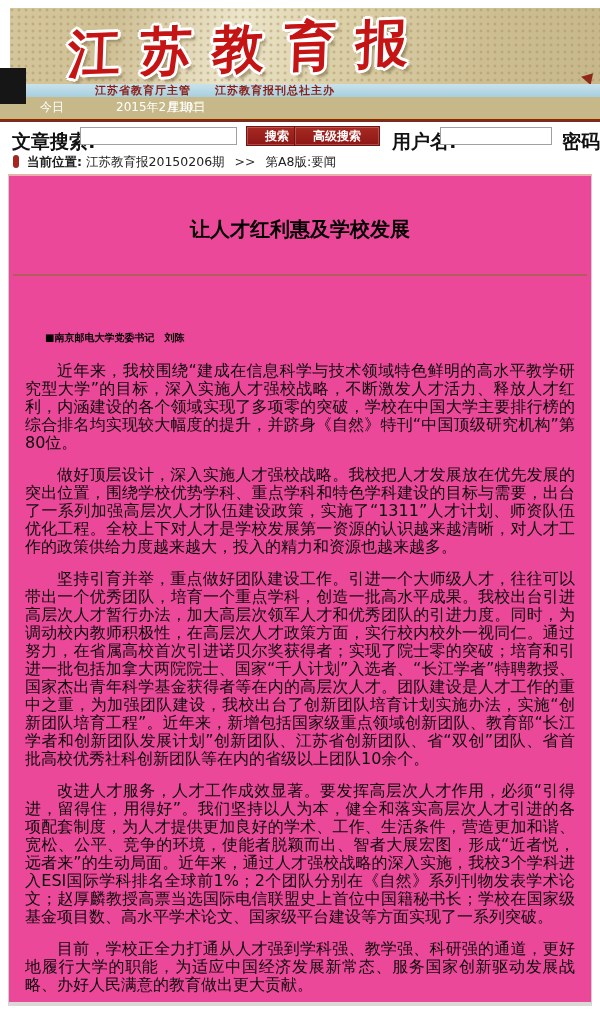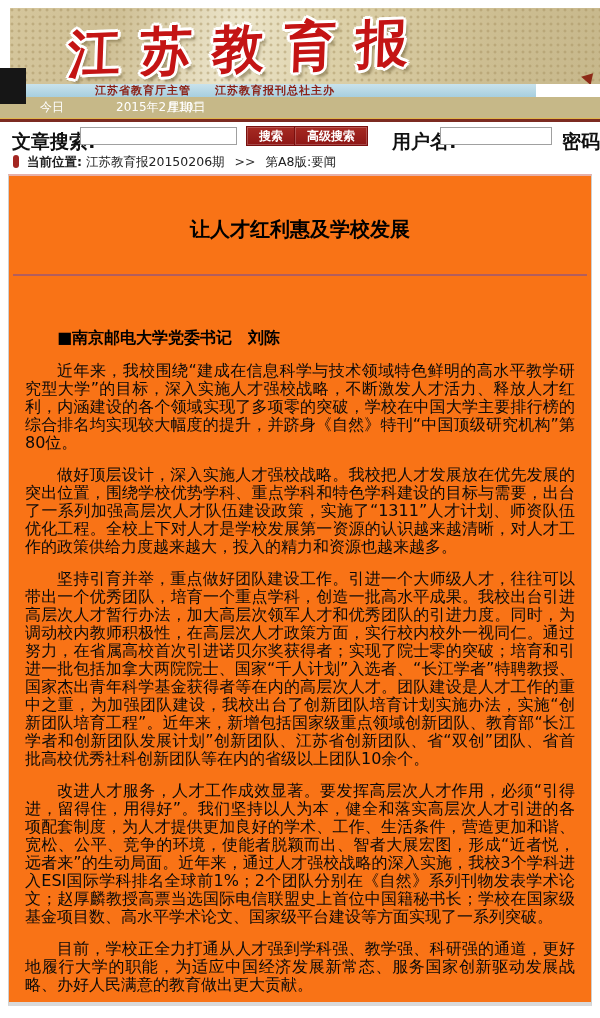--- a/index.html
+++ b/index.html
@@ -15,21 +15,21 @@
     background-size:7px 7px,100% 100%; overflow:hidden; }
   .logo { position:absolute; left:58px; top:6px; font-family:"DejaVu Serif","Liberation Serif",serif;
     font-weight:bold; font-size:52px; letter-spacing:20px; color:#c41414; white-space:nowrap;
     transform:rotate(-2deg) skewX(-4deg);
     text-shadow:-2px -2px 0 #fff,2px -2px 0 #fff,-2px 2px 0 #fff,2px 2px 0 #fff,
       0 -3px 0 #fff,0 3px 0 #fff,-3px 0 0 #fff,3px 0 0 #fff,4px 5px 3px rgba(110,95,55,.55); }
   .banner-arrow { position:absolute; right:8px; top:64px; width:0; height:0;
     border-top:6px solid transparent; border-bottom:6px solid transparent;
     border-right:11px solid #8d2a18; transform:rotate(12deg); }
 
-  .blue-bar { position:absolute; left:0; top:84px; width:536px; height:13px;
+  .blue-bar { position:absolute; left:0; top:84px; width:600px; height:13px;
     background:linear-gradient(#c9e2ec,#a7cfdf); }
   .blue-bar span { position:absolute; left:95px; top:0; line-height:13px; font-size:11px;
     font-weight:bold; color:#8b1f14; white-space:nowrap; letter-spacing:1px; }
 
   .date-bar { position:absolute; left:0; top:97px; width:600px; height:21px; background:#c6b888;
     color:#fff; font-size:12px; line-height:21px; }
   .date-bar .dt { position:absolute; white-space:nowrap; }
   .dt-today { left:40px; } .dt-date { left:72px;margin-left:44px; } .dt-week { left:168px; }
 
   .black-block { position:absolute; left:0; top:68px; width:26px; height:36px; background:#161616; }
@@ -39,39 +39,39 @@
   
   .search-row { position:absolute; left:0; top:122px; width:600px; height:30px; background:#fff; }
   .search-row .lbl { position:absolute; top:7px; font-size:19px; font-weight:bold; color:#111; white-space:nowrap; }
   .lbl-article { left:12px; } .lbl-user { left:392px; } .lbl-pass { left:562px; }
   .search-row input { position:absolute; top:5px; height:18px; border:1px solid #a0a0a0;
     background:#fff; font-size:12px; padding:0 3px; outline:none; }
   .inp-article { left:80px; width:157px; } .inp-user { left:440px; width:112px; }
   .btn { position:absolute; top:4px; height:20px; background:linear-gradient(#a62a22,#8e1716);
     border:1px solid #7a100e; box-shadow:inset 0 0 0 1px rgba(255,255,255,.22);
     color:#fff; font-size:12px; font-weight:bold; line-height:18px; text-align:center;
-    padding:0 12px; cursor:pointer; white-space:nowrap; }
+    padding:0 18px; cursor:pointer; white-space:nowrap; }
   .btn-search { left:246px; min-width:42px; } .btn-adv { left:294px; min-width:58px;text-align:right; }
 
   
   .crumb-row { position:absolute; left:0; top:152px; width:600px; height:20px; background:#fff; }
   .crumb-marker { position:absolute; left:13px; top:3px; width:6px; height:13px;
     background:#a32621; border-radius:3px; }
   .crumb-text { position:absolute; left:27px; top:2px; font-size:12.5px; color:#222; white-space:nowrap; }
   .crumb-text b { font-weight:bold; }
   .crumb-sep { margin:0 6px; color:#333; }
 
   
   .article-box { position:absolute; left:8px; top:174px; width:584px; height:832px;
-    background:#f97316; border:1px solid #cfcfcf; border-top:2px solid #e7b0aa;
+    background:#ec4899; border:1px solid #cfcfcf; border-top:2px solid #e7b0aa;
     border-bottom:4px solid #d9d9d9; overflow:hidden; }
   .article-title { margin-top:40px; text-align:center; font-family:"DejaVu Serif","Liberation Serif",serif;
     font-weight:bold; font-size:20px; line-height:26px; color:#000; }
   .title-rule { margin:32px 4px 0 4px; height:2px; background:#b25e5e; }
-  .byline { margin:52px 16px 0 16px; text-indent:2em; font-size:16px; font-weight:bold;
+  .byline { margin:52px 16px 0 16px; text-indent:2em; font-size:10px; font-weight:bold;
     line-height:20px; color:#000; }
   .body-text { margin:0 16px; }
   .body-text p { margin-top:14px; font-size:16px; line-height:18px; color:#0a0a0a;
     text-indent:2em; text-align:justify; }
 </style>
 </head>
 <body>
 
 <div id="stage">
 

